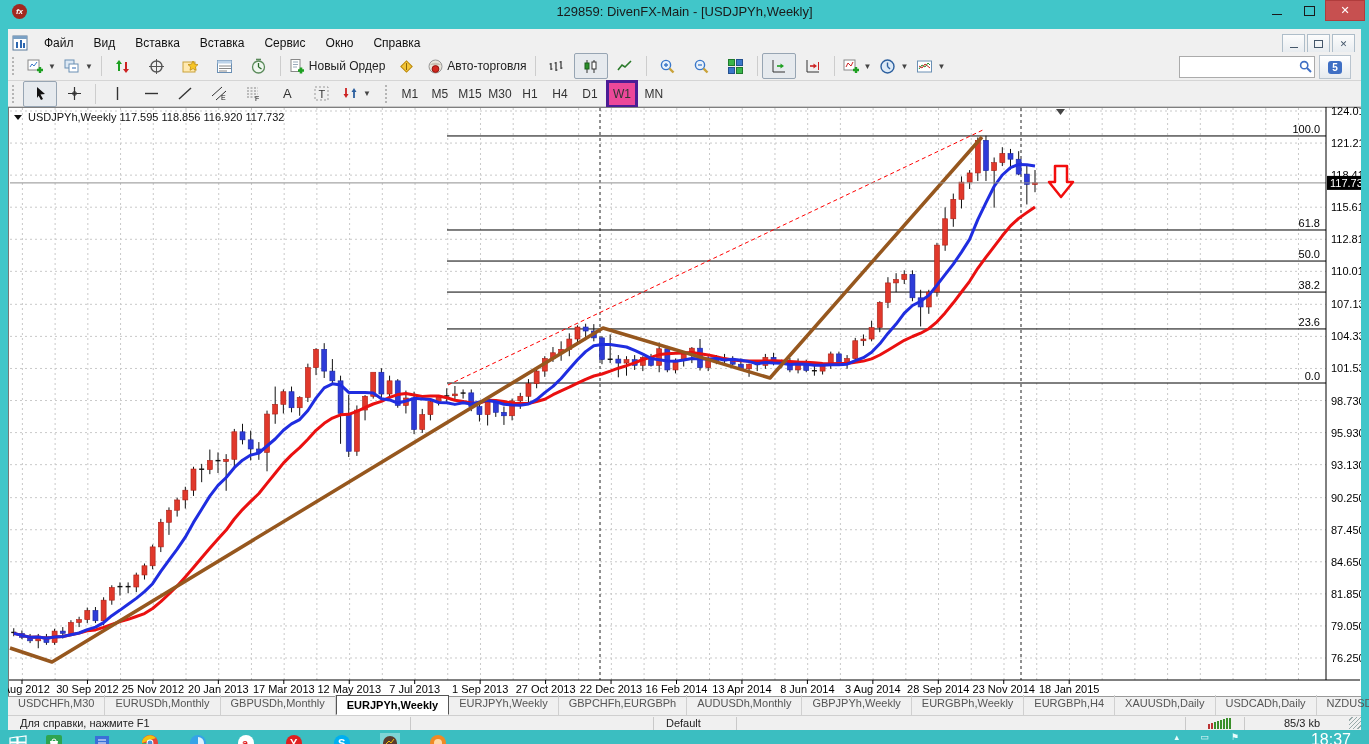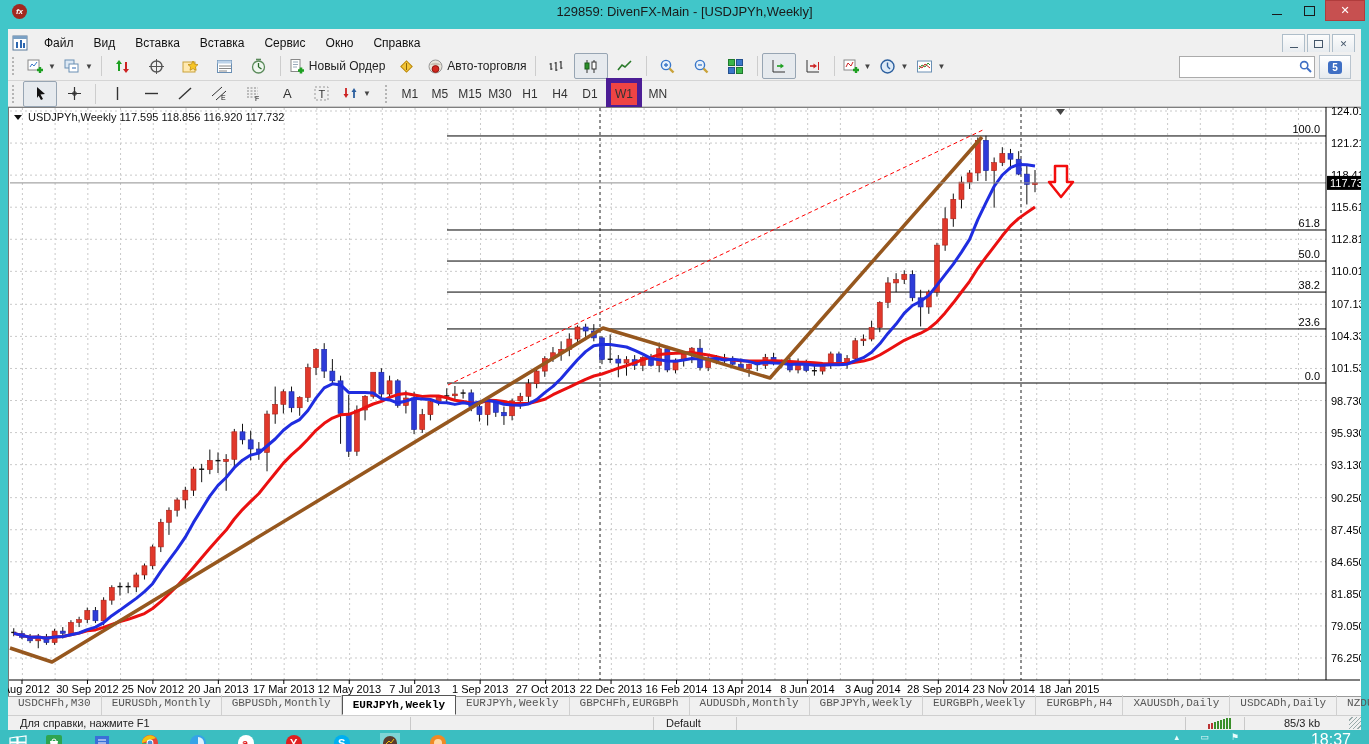--- a/index.html
+++ b/index.html
@@ -38,38 +38,38 @@
   #toolbar2{top:81px;height:26px;background:#f0f0f0;border-bottom:1px solid #c8c8c8;
             display:flex;align-items:center;padding-left:2px;}
   .grip{width:5px;height:18px;border-left:2px dotted #b5b5b5;margin:0 4px 0 2px;}
   .tbtn{height:24px;min-width:26px;display:flex;align-items:center;justify-content:center;
         border:1px solid transparent;border-radius:2px;padding:0 3px;gap:3px;font-size:12px;color:#222;}
   .tbtn.pressed{border:1px solid #97a5b3;background:#e6eaee;}
   .tsep{width:1px;height:20px;background:#cdcdcd;margin:0 4px;}
   .caret{font-size:8px;color:#444;margin-left:1px;}
   .tf{height:22px;min-width:26px;display:flex;align-items:center;justify-content:center;
       font-size:12px;color:#333;border:1px solid transparent;}
-  .tf.pressed{border:5px solid #4c1d95;background:#ef4444;}
+  .tf.pressed{border:3px solid #4c1d95;background:#ec4899;}
   #searchwrap{position:absolute;right:10px;top:3px;display:flex;align-items:center;gap:4px;}
   #searchbox{position:relative;}
   #search-input{width:110px;height:18px;border:1px solid #ababab;font-size:12px;padding:1px 20px 1px 4px;}
   #search-mag{position:absolute;right:3px;top:3px;}
   #notifbtn{width:30px;height:22px;border:1px solid #b9c4ce;background:linear-gradient(#fff,#e7ebef);
             display:flex;align-items:center;justify-content:center;}
   #notifbubble{background:#3f6fc4;color:#fff;font-size:10px;font-weight:bold;border-radius:3px;
                padding:1px 4px;position:relative;}
 
   
   #chart-svg{position:absolute;left:8px;top:107px;}
   svg text{font-family:"Liberation Sans",sans-serif;}
 
   
   #tabsbar{top:696px;height:19px;background:#f0f0f0;border-top:1px solid #9a9a9a;
            display:flex;align-items:flex-end;font-size:11px;color:#555;}
-  .tab{padding:2px 10px 3px 10px;border-right:1px solid #d0d0d0;white-space:nowrap;font-family:Liberation Mono, monospace;}
+  .tab{padding:2px 10px 3px 10px;border-right:1px solid #d0d0d0;white-space:nowrap;}
   .tab.active{background:#fff;border:1px solid #555;border-bottom:1px solid #fff;
               color:#000;margin-top:0;padding-top:3px;font-weight:bold;}
 
   
   #statusbar{top:715px;height:15px;background:#f0f0f0;border-top:1px solid #cfcfcf;
              display:flex;align-items:center;font-size:11px;color:#222;}
   .spane{height:13px;border-right:1px solid #c9c9c9;display:flex;align-items:center;padding:0 0;white-space:nowrap;margin-left:12px;}
   #grip-resize{margin-left:2px;width:12px;height:12px;
     background:repeating-linear-gradient(135deg,transparent 0 2px,#9aa 2px 3px);}
 

